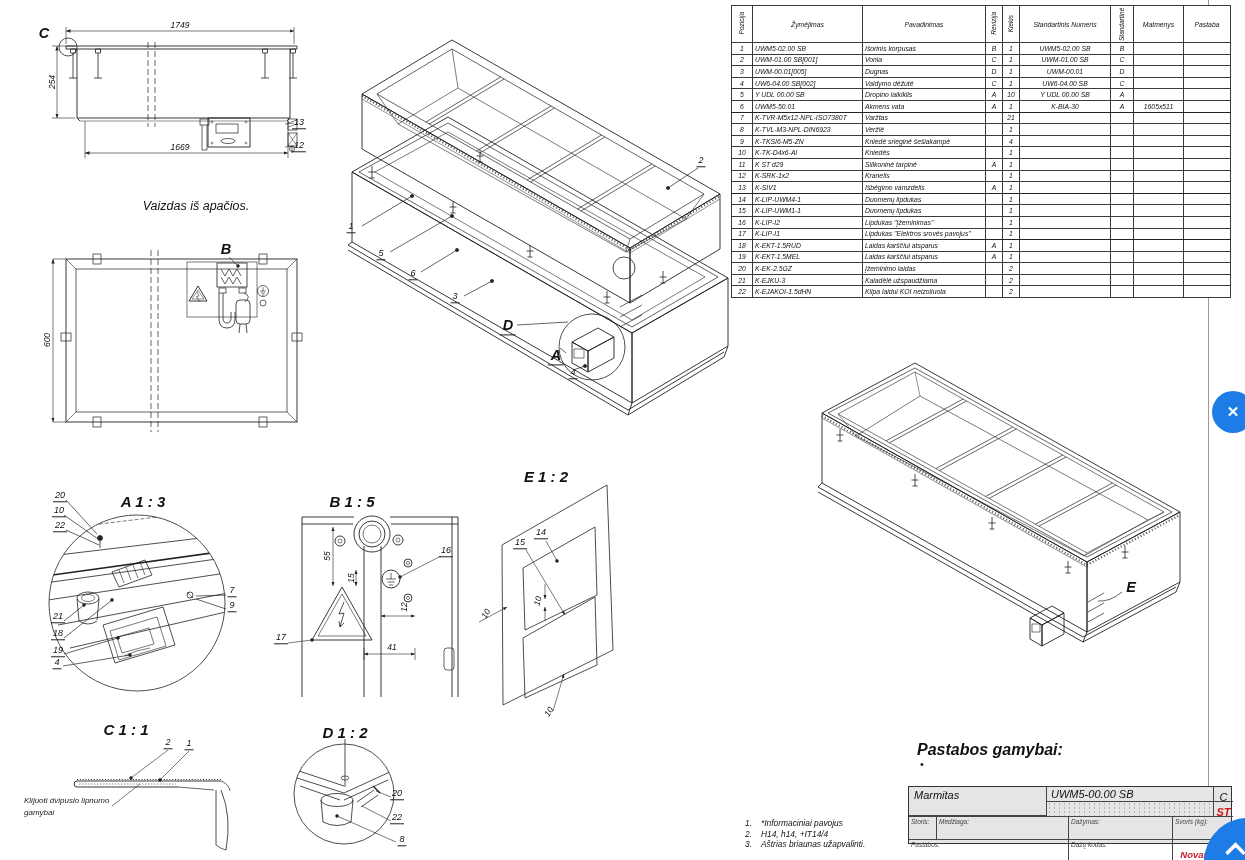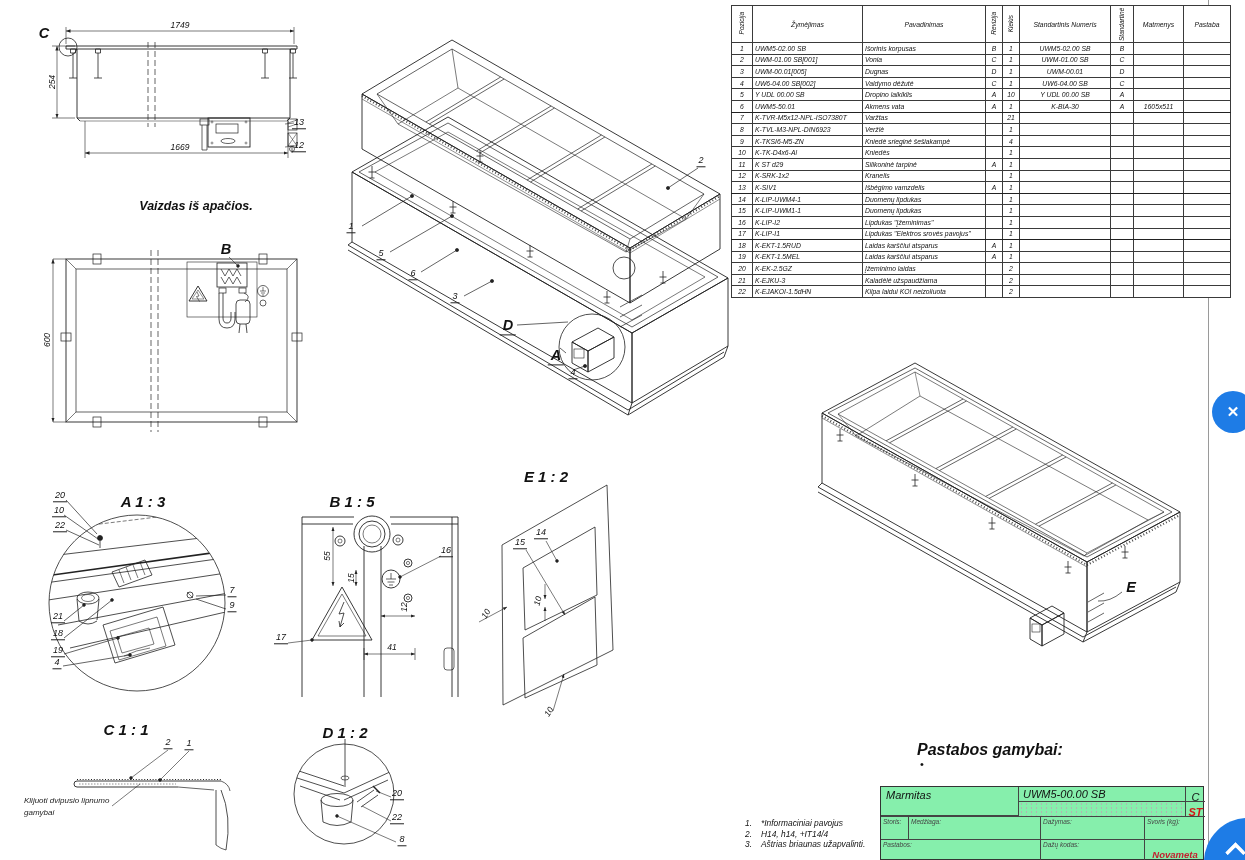--- a/index.html
+++ b/index.html
@@ -13,21 +13,21 @@
 
 .lbl{position:absolute;transform:translate(-50%,-50%);color:#111;font-style:italic;white-space:nowrap;z-index:3;line-height:1.05}
 .co{font-size:9px;border-bottom:1px solid #222;padding:0 2px 1px}
 .dim{font-size:8.5px}
 .rot{transform:translate(-50%,-50%) rotate(-90deg)}
 .rot60{transform:translate(-50%,-50%) rotate(-58deg)}
 .rot75{transform:translate(-50%,-50%) rotate(-75deg)}
 .vl{font-size:14.5px;font-weight:600}
 .vl.u{border-bottom:1.2px solid #222;padding:0 3px 1px}
 .vt{font-size:15px;font-weight:600}
-.caption{font-size:12.5px;font-weight:700}
+.caption{font-size:12.5px;font-weight:400}
 .note-sm{position:absolute;font-style:italic;font-size:8px;color:#222;white-space:nowrap;z-index:3}
 
 
 .parts{position:absolute;left:731px;top:5px;width:499px;height:292px;background:#fff;z-index:2}
 .parts table{width:100%;height:100%;border-collapse:collapse;table-layout:fixed;font-style:italic;color:#111;border:1.5px solid #222}
 .parts th,.parts td{border:0.8px solid #3a3a3a;padding:0 2px;overflow:hidden;white-space:nowrap;font-weight:normal}
 .parts thead tr{height:37px}
 .parts th{font-size:6.8px;text-align:center}
 .parts thead{border-bottom:1.4px solid #222}
 .parts td{font-size:6.8px;height:11.6px}
@@ -37,21 +37,21 @@
 .parts tr.group-end td{border-bottom:1.4px solid #222}
 
 
 .pnotes-title{position:absolute;left:917px;top:741px;font-style:italic;font-weight:700;font-size:16px;color:#111;z-index:3}
 .pnotes-bullet{position:absolute;left:920px;top:758px;font-size:11px;color:#111;z-index:3}
 .notes{position:absolute;left:745px;top:818px;z-index:3;font-style:italic;font-size:8.4px;color:#111}
 .notes .row{display:flex;line-height:10.5px}
 .notes .num{width:16px}
 
 
-.tblock{position:absolute;left:880px;top:786px;width:324px;height:74px;background:#86efac;border:1px solid #333;z-index:2;font-style:italic;color:#111}
+.tblock{position:absolute;left:908px;top:786px;width:324px;height:58px;background:#e5e5e5;border:1px solid #333;z-index:2;font-style:italic;color:#111}
 .tb-cell{position:absolute;border-color:#444;border-style:solid;border-width:0}
 .tb-lab{font-size:6.5px;color:#444;padding:1px 2px;display:block}
 .dotfill{background-image:radial-gradient(circle,#b3b3b3 0.7px,transparent 0.9px);background-size:5px 4px}
 .red{color:#d11616}
 .logo{color:#c32030;font-weight:700;font-size:9.5px;font-style:italic}
 
 
 .fab{position:absolute;border-radius:50%;background:#1e7ce6;z-index:6;cursor:pointer}
 .fab-x{left:1212px;top:391px;width:42px;height:42px;color:#fff;font-size:15px;font-weight:700;text-align:center;line-height:42px;font-style:normal}
 .fab-up{left:1204px;top:818px;width:88px;height:88px}

